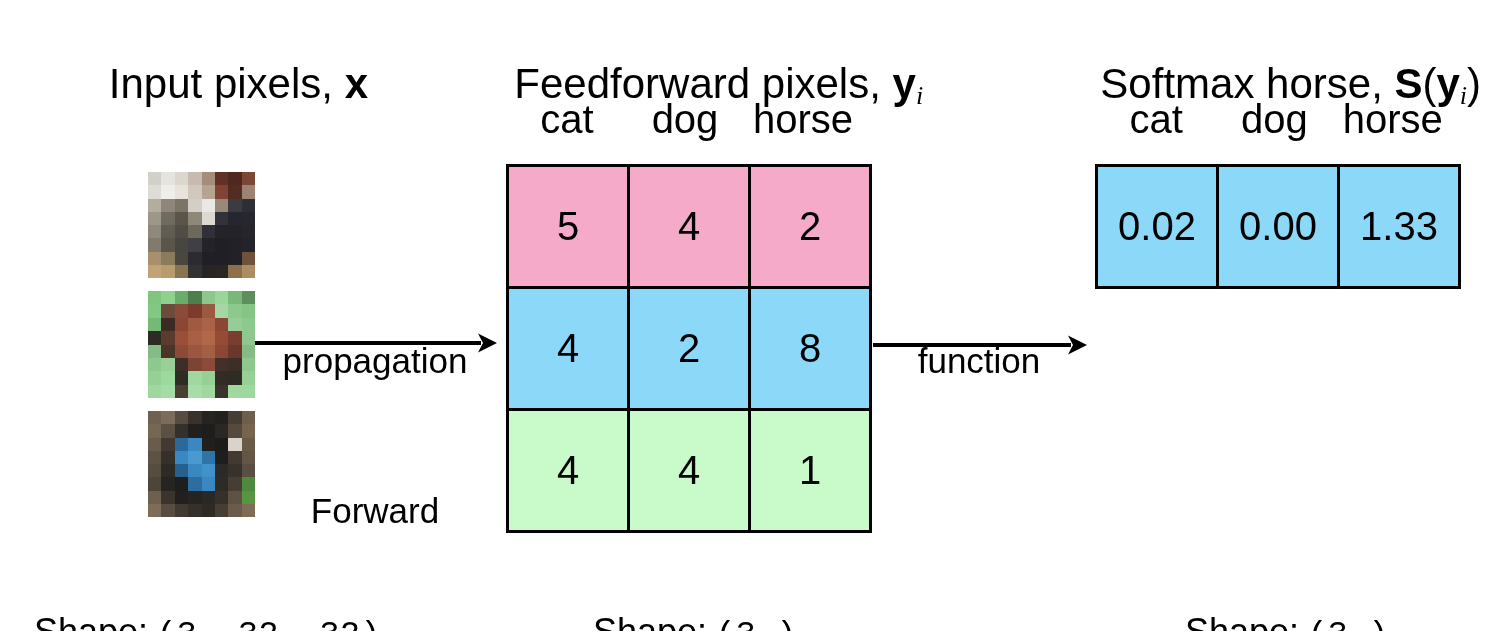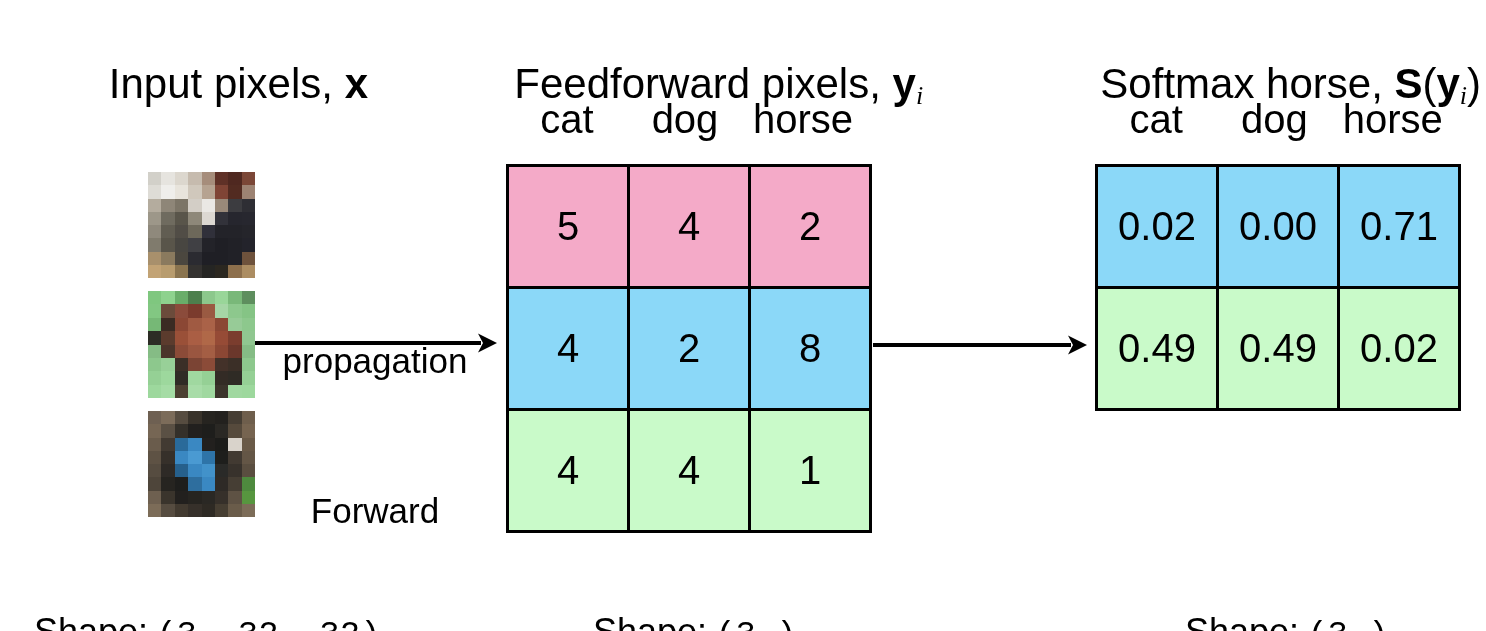--- a/index.html
+++ b/index.html
@@ -286,42 +286,38 @@
     </tr>
     <tr>
       <td style="background-color: rgb(201, 250, 201);"><span>4</span></td>
       <td style="background-color: rgb(201, 250, 201);"><span>4</span></td>
       <td style="background-color: rgb(201, 250, 201);"><span>1</span></td>
     </tr>
   </tbody>
 </table>
 
 <div class="arrow-label" style="left:849px;">
+  <div>function</div>
 </div>
 <svg class="arrow" style="left:873px;top:333px;" width="214" height="24">
   <line x1="0" y1="12" x2="198" y2="12" stroke="#000" stroke-width="4"></line>
   <polygon points="195,2.5 214,12 195,21.5 200,12" fill="#000"></polygon>
 </svg>
 
 <div class="colheads" style="left:1097px;width:355px;">
   <span>cat</span>
   <span>dog</span>
   <span>horse</span>
 </div>
 <table class="mtx" style="left:1095px;">
   <tbody>
     <tr>
       <td style="background-color: rgb(139, 216, 248);"><span>0.02</span></td>
       <td style="background-color: rgb(139, 216, 248);"><span>0.00</span></td>
-      <td style="background-color: rgb(139, 216, 248);"><span>0.71</span></td>
-    </tr>
-    <tr>
-      <td style="background-color: rgb(201, 250, 201);"><span>0.49</span></td>
-      <td style="background-color: rgb(201, 250, 201);"><span>0.49</span></td>
-      <td style="background-color: rgb(201, 250, 201);"><span>0.02</span></td>
+      <td style="background-color: rgb(139, 216, 248);"><span>1.33</span></td>
     </tr>
   </tbody>
 </table>
 
 <div class="shape" style="left:14px;">
   <span>Shape:</span><span class="mono">(3, 32, 32)</span>
 </div>
 <div class="shape" style="left:573px;">
   <span>Shape:</span><span class="mono">(3,)</span>
 </div>

